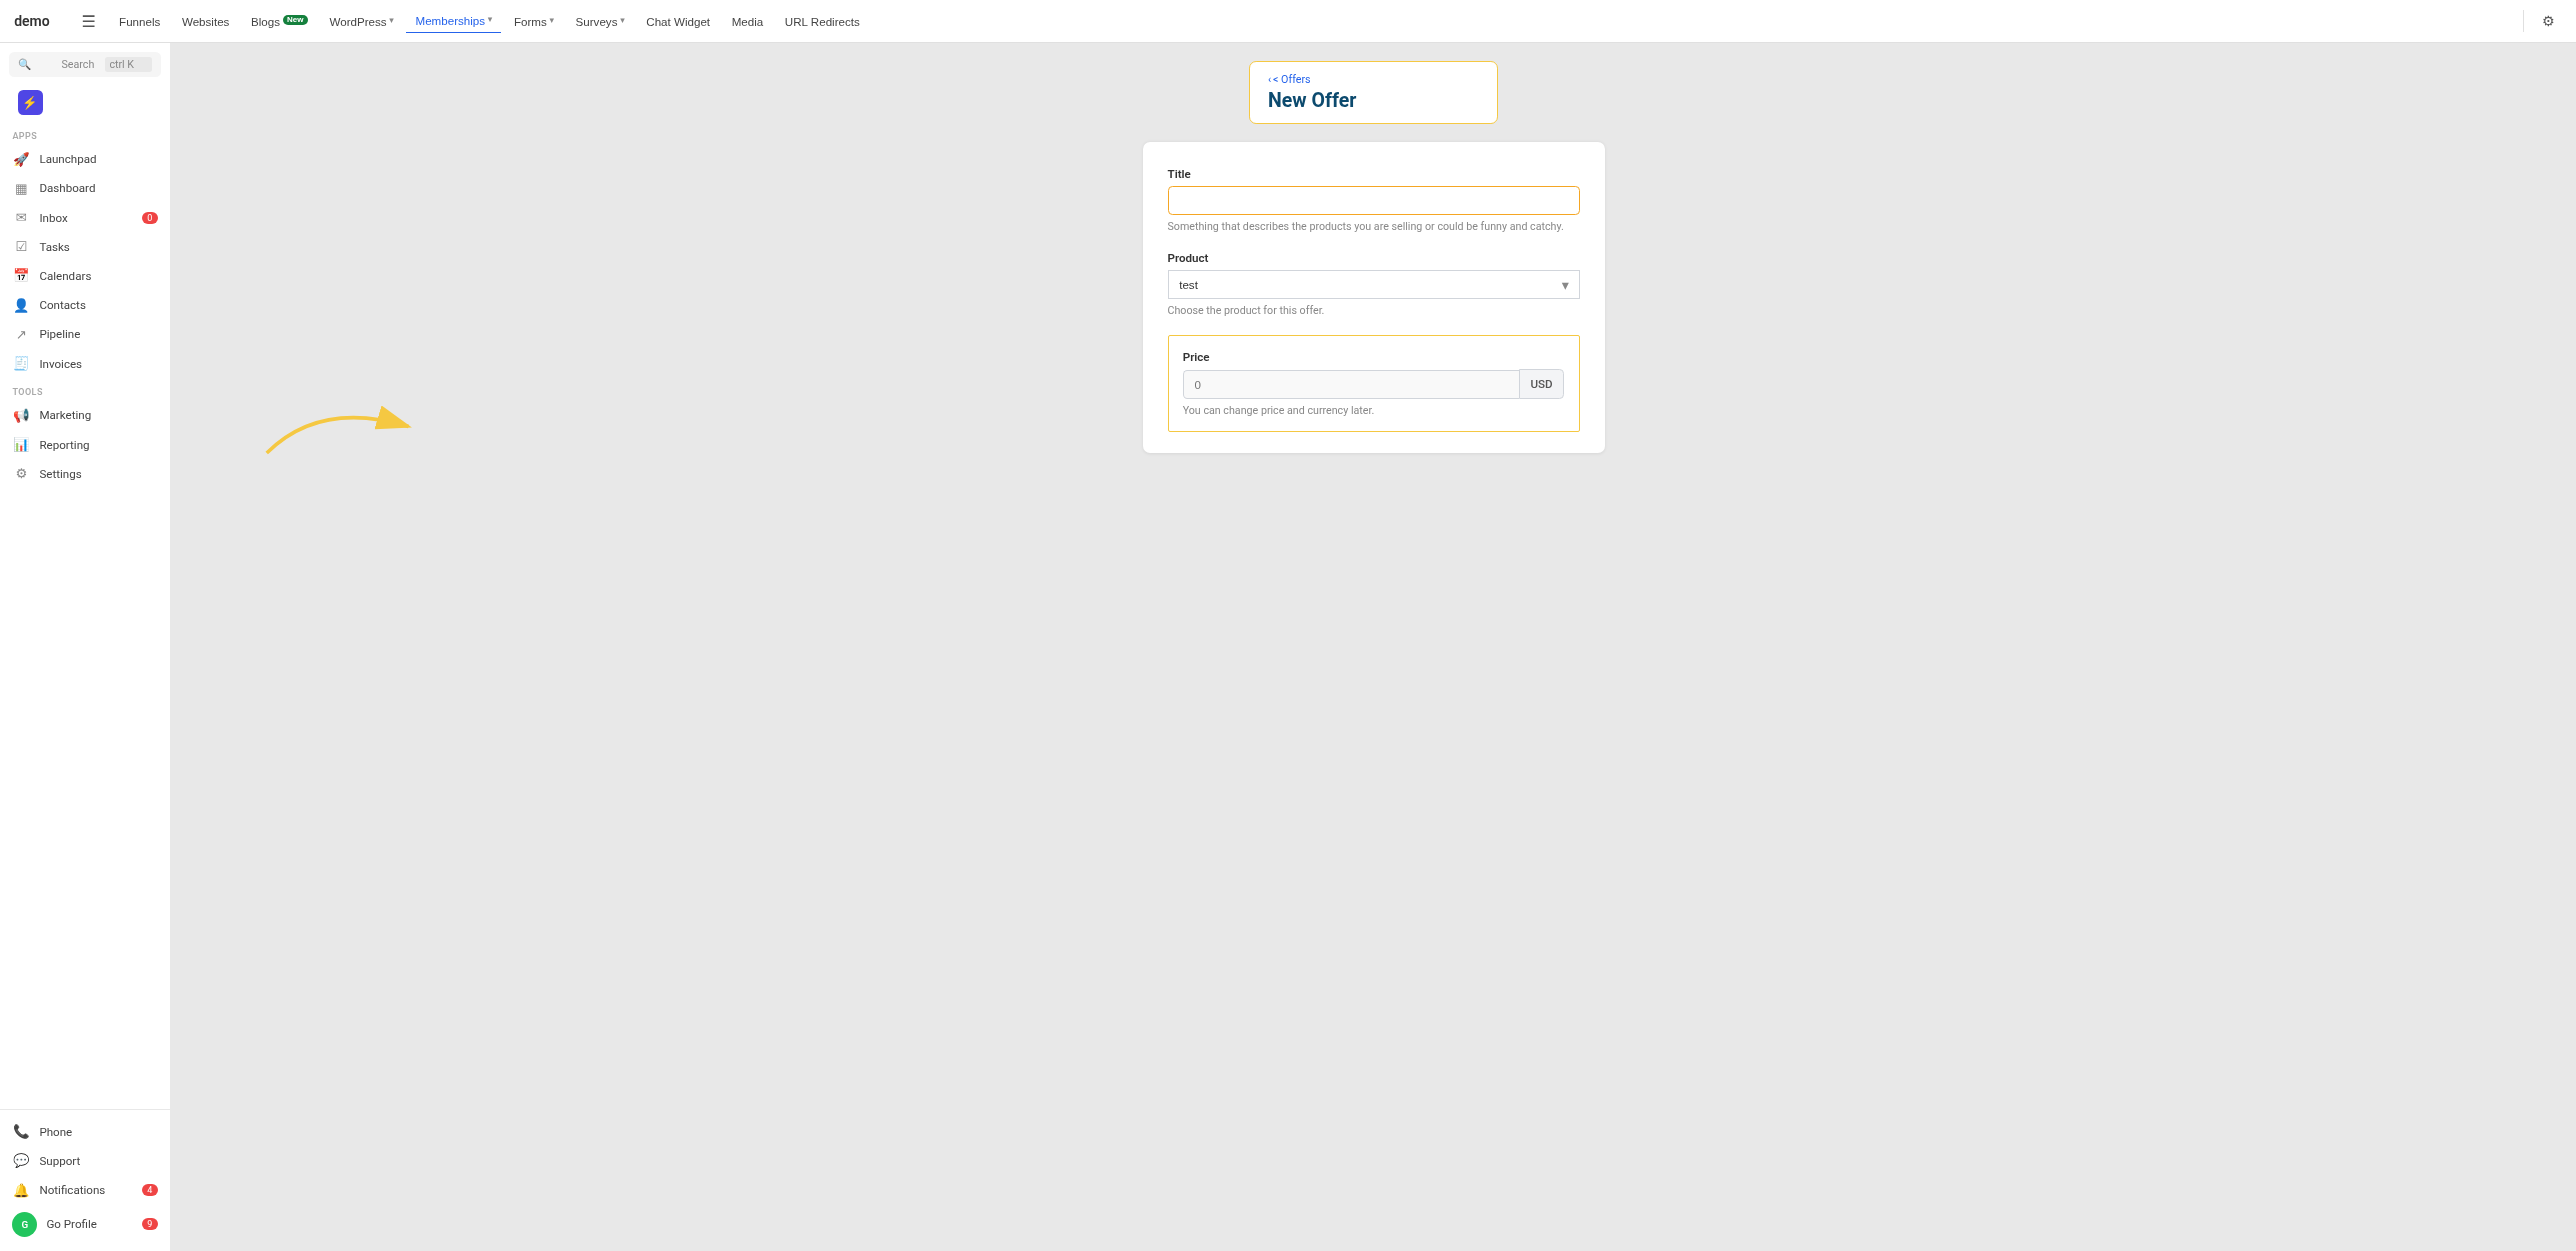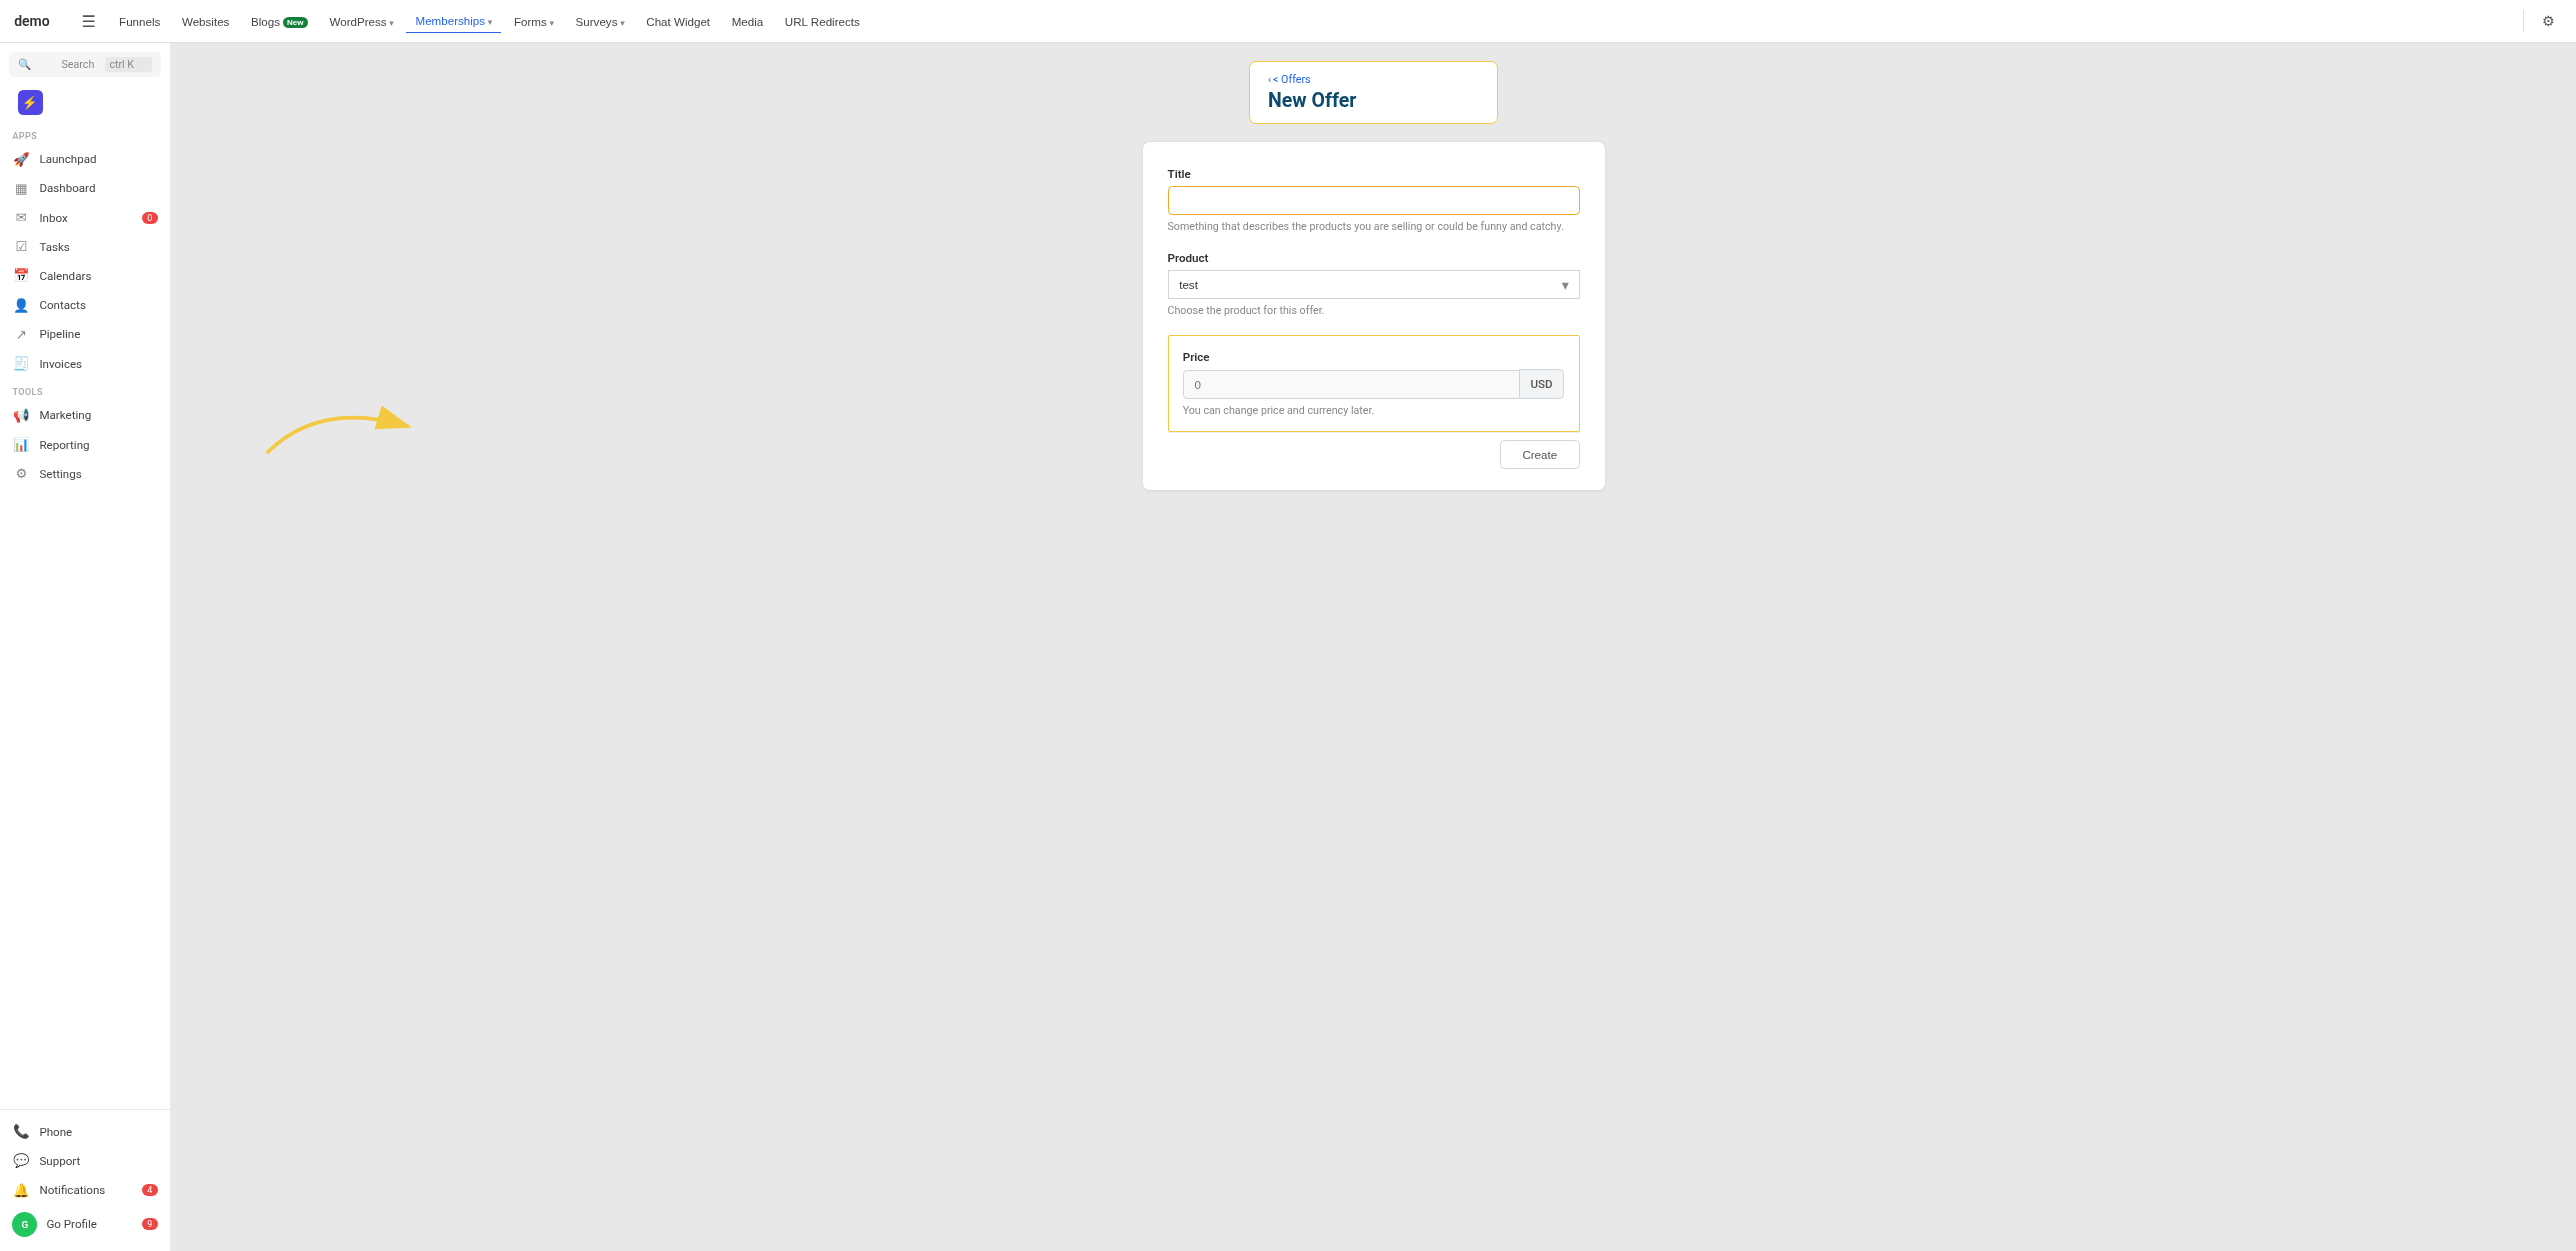--- a/index.html
+++ b/index.html
@@ -32,21 +32,21 @@
       font-size: 16px;
       margin-right: 7.1px;
     }
     .nav-item {
       padding: 5.3px 9px;
       font-size: 11.6px;
       color: #444;
       cursor: pointer;
       border-radius: 3.6px;
       display: flex;
-      align-items: flex-end;
+      align-items: flex-start;
       gap: 2.7px;
       white-space: nowrap;
       border: none;
       background: none;
     }
     .nav-item.active {
       color: #2563eb;
       border-bottom: 1.8px solid #2563eb;
       border-radius: 0;
     }
@@ -469,23 +469,20 @@
 
       <div class="price-section">
         <label class="form-label">Price</label>
         <div class="price-input-row">
           <input type="number" class="price-input" placeholder="0" style="">
           <span class="price-currency">USD</span>
         </div>
         <p class="form-hint">You can change price and currency later.</p>
       </div>
 
-      <div class="form-actions">
-        <button class="btn-create">Create</button>
-      </div>
 
     </div>
 
     <div style="position:fixed; left: 249px; top: 382px; pointer-events:none; z-index:10;">
       <svg width="195" height="89" viewBox="0 0 220 100">
         <defs>
           <marker id="arrowhead" markerWidth="10" markerHeight="7" refX="9" refY="3.5" orient="auto">
             <polygon points="0 0, 10 3.5, 0 7" fill="#f5c842"></polygon>
           </marker>
         </defs>

